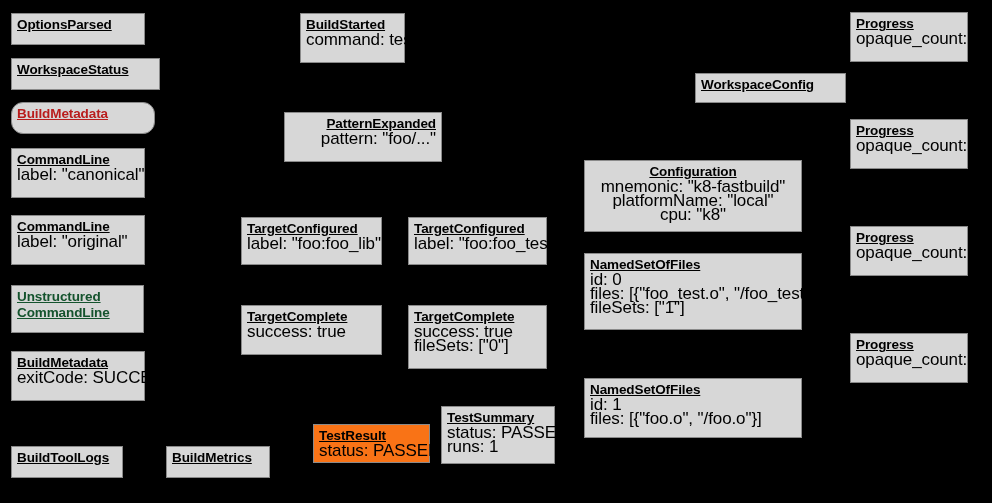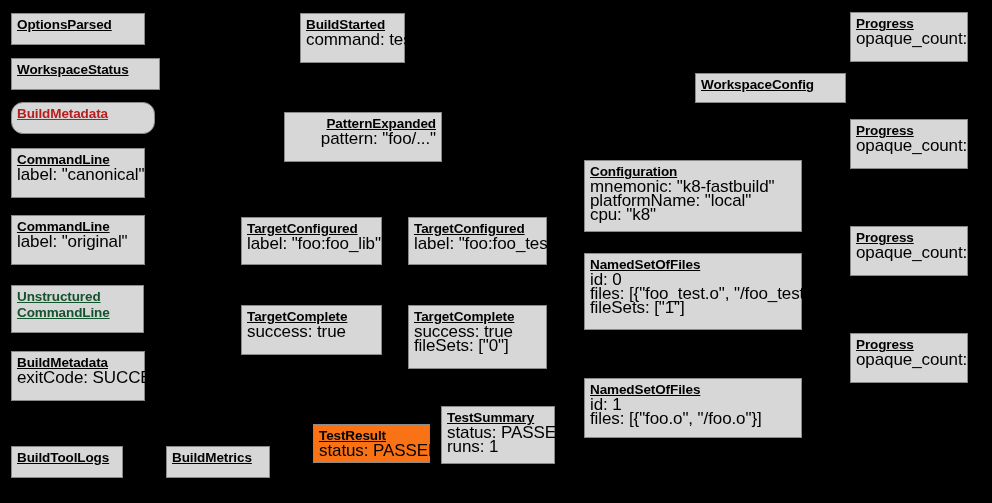--- a/index.html
+++ b/index.html
@@ -143,21 +143,21 @@
       <span class="node-title">TestSummary</span>
       <span class="node-fields">
         <span class="node-field">status: PASSED</span>
         <span class="node-field">runs: 1</span>
       </span>
     </div>
     <div class="node" style="left: 651px; top: 73px; width: 151px; height: 30px; background: rgb(215, 215, 215); border-color: rgb(138, 138, 138); color: rgb(0, 0, 0); margin-left: 44px;">
       <span class="node-title">WorkspaceConfig</span>
       <span class="node-fields"></span>
     </div>
-    <div class="node" style="left: 584px; top: 160px; width: 218px; height: 72px; background: rgb(215, 215, 215); border-color: rgb(138, 138, 138); color: rgb(0, 0, 0);">
+    <div class="node" style="left: 584px; top: 160px; width: 218px; height: 72px; background: rgb(215, 215, 215); border-color: rgb(138, 138, 138); color: rgb(0, 0, 0); text-align: center;">
       <span class="node-title">Configuration</span>
       <span class="node-fields">
         <span class="node-field">mnemonic: "k8-fastbuild"</span>
         <span class="node-field">platformName: "local"</span>
         <span class="node-field">cpu: "k8"</span>
       </span>
     </div>
     <div class="node" style="left: 584px; top: 253px; width: 218px; height: 77px; background: rgb(215, 215, 215); border-color: rgb(138, 138, 138); color: rgb(0, 0, 0);">
       <span class="node-title">NamedSetOfFiles</span>
       <span class="node-fields">

